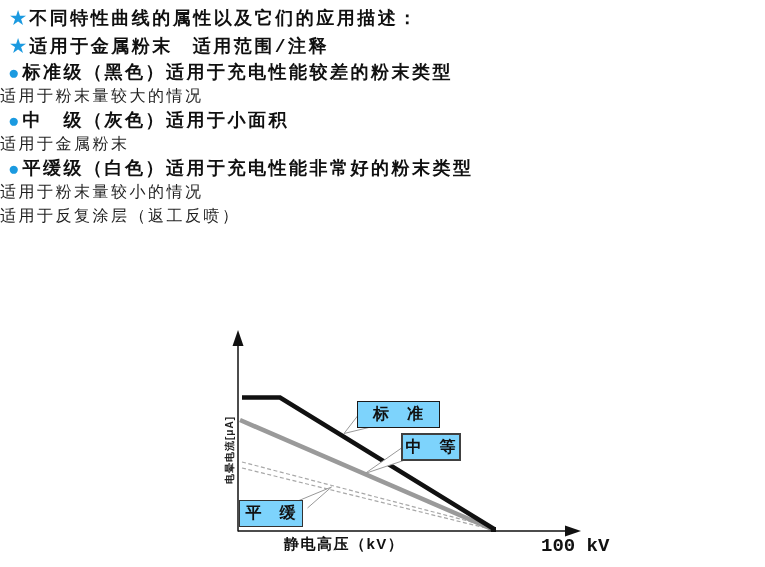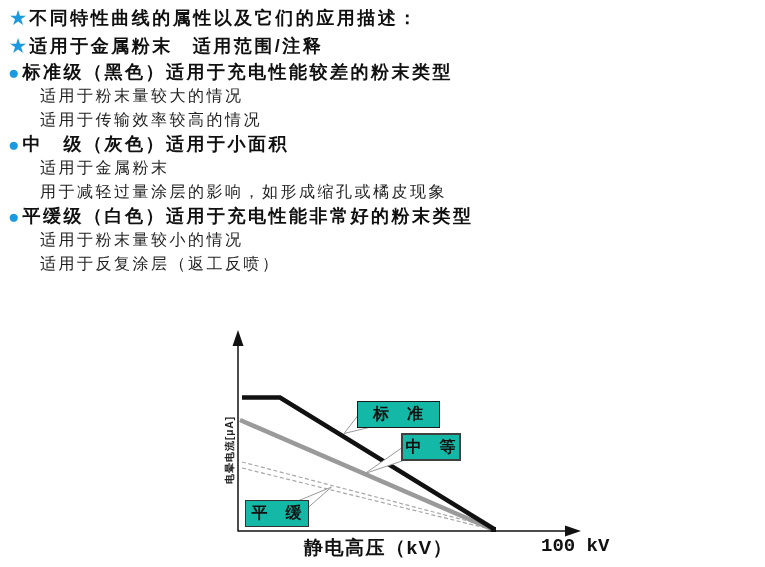--- a/index.html
+++ b/index.html
@@ -5,43 +5,43 @@
   html,body{margin:0;padding:0;background:#fff;}
   .page{
     position:relative;width:765px;height:567px;background:#ffffff;overflow:hidden;
     font-family:"Liberation Sans",sans-serif;color:#111;
   }
   
   .textblock{position:absolute;left:0;top:4px;width:765px;}
   .row{display:flex;align-items:center;white-space:nowrap;}
   .row.intro{height:28px;padding-left:10px;}
   .row.heading{height:24px;padding-left:8px;}
-  .row.item{height:24px;padding-left:40px;}
-  .b{font-weight:bold;font-size:18px;letter-spacing:2.5px;color:#101010;}
+  .row.item{height:24px;}
+  .b{font-weight:bold;font-size:18px;letter-spacing:2.5px;color:#101010;font-family:Liberation Mono, monospace;}
   .item span{font-weight:normal;font-size:16px;letter-spacing:2.5px;color:#1f1f1f;}
   .star{color:#1b9ae0;font-size:18px;font-weight:bold;margin-right:3px;}
   .bullet{color:#1b9ae0;font-size:19px;margin-right:3px;line-height:19px;}
   .desc-gap{}
   .col2-gap{margin-left:20px;}
   
   .chart{position:absolute;left:0;top:330px;width:765px;height:237px;}
   .chart svg{position:absolute;left:0;top:0;z-index:1;}
   .callout-box{
-    position:absolute;z-index:2;background:#14b8a6;display:flex;align-items:center;justify-content:center;
+    position:absolute;z-index:2;background:#7dd3fc;display:flex;align-items:center;justify-content:center;
     font-weight:bold;font-size:16px;color:#111;letter-spacing:1px;
   }
   .box-std{left:357px;top:71px;width:81px;height:25px;border:1px solid #1a1a1a;}
   .box-mid{left:401px;top:103px;width:56px;height:24px;border:2px solid #404040;}
-  .box-flat{left:245px;top:170px;width:62px;height:25px;border:1px solid #333;}
+  .box-flat{left:239px;top:170px;width:62px;height:25px;border:1px solid #333;}
   .ylabel{
     position:absolute;left:194px;top:113px;width:72px;text-align:center;z-index:2;
     transform:rotate(-90deg);font-size:10px;letter-spacing:1px;color:#222;font-weight:bold;white-space:nowrap;
   }
-  .xlabel{position:absolute;left:304px;top:205px;width:120px;z-index:2;
-    font-weight:bold;font-size:19px;letter-spacing:1.5px;color:#111;white-space:nowrap;}
+  .xlabel{position:absolute;left:284px;top:205px;width:120px;z-index:2;
+    font-weight:bold;font-size:15px;letter-spacing:1.5px;color:#111;white-space:nowrap;}
   .xend{position:absolute;left:541px;top:205px;width:70px;z-index:2;
     font-family:"Liberation Mono",monospace;font-weight:bold;font-size:19px;color:#111;white-space:nowrap;}
 </style>
 </head>
 <body>
 
 <div class="page">
 
   <div class="textblock">
 
@@ -57,34 +57,28 @@
     </div>
 
     <div class="row heading">
       <span class="bullet">●</span>
       <span class="b">标准级（黑色）</span>
       <span class="b desc-gap">适用于充电性能较差的粉末类型</span>
     </div>
     <div class="row item">
       <span>适用于粉末量较大的情况</span>
     </div>
-    <div class="row item">
-      <span>适用于传输效率较高的情况</span>
-    </div>
 
     <div class="row heading">
       <span class="bullet">●</span>
       <span class="b">中　级（灰色）</span>
       <span class="b desc-gap">适用于小面积</span>
     </div>
     <div class="row item">
       <span>适用于金属粉末</span>
-    </div>
-    <div class="row item">
-      <span>用于减轻过量涂层的影响，如形成缩孔或橘皮现象</span>
     </div>
 
     <div class="row heading">
       <span class="bullet">●</span>
       <span class="b">平缓级（白色）</span>
       <span class="b desc-gap">适用于充电性能非常好的粉末类型</span>
     </div>
     <div class="row item">
       <span>适用于粉末量较小的情况</span>
     </div>

